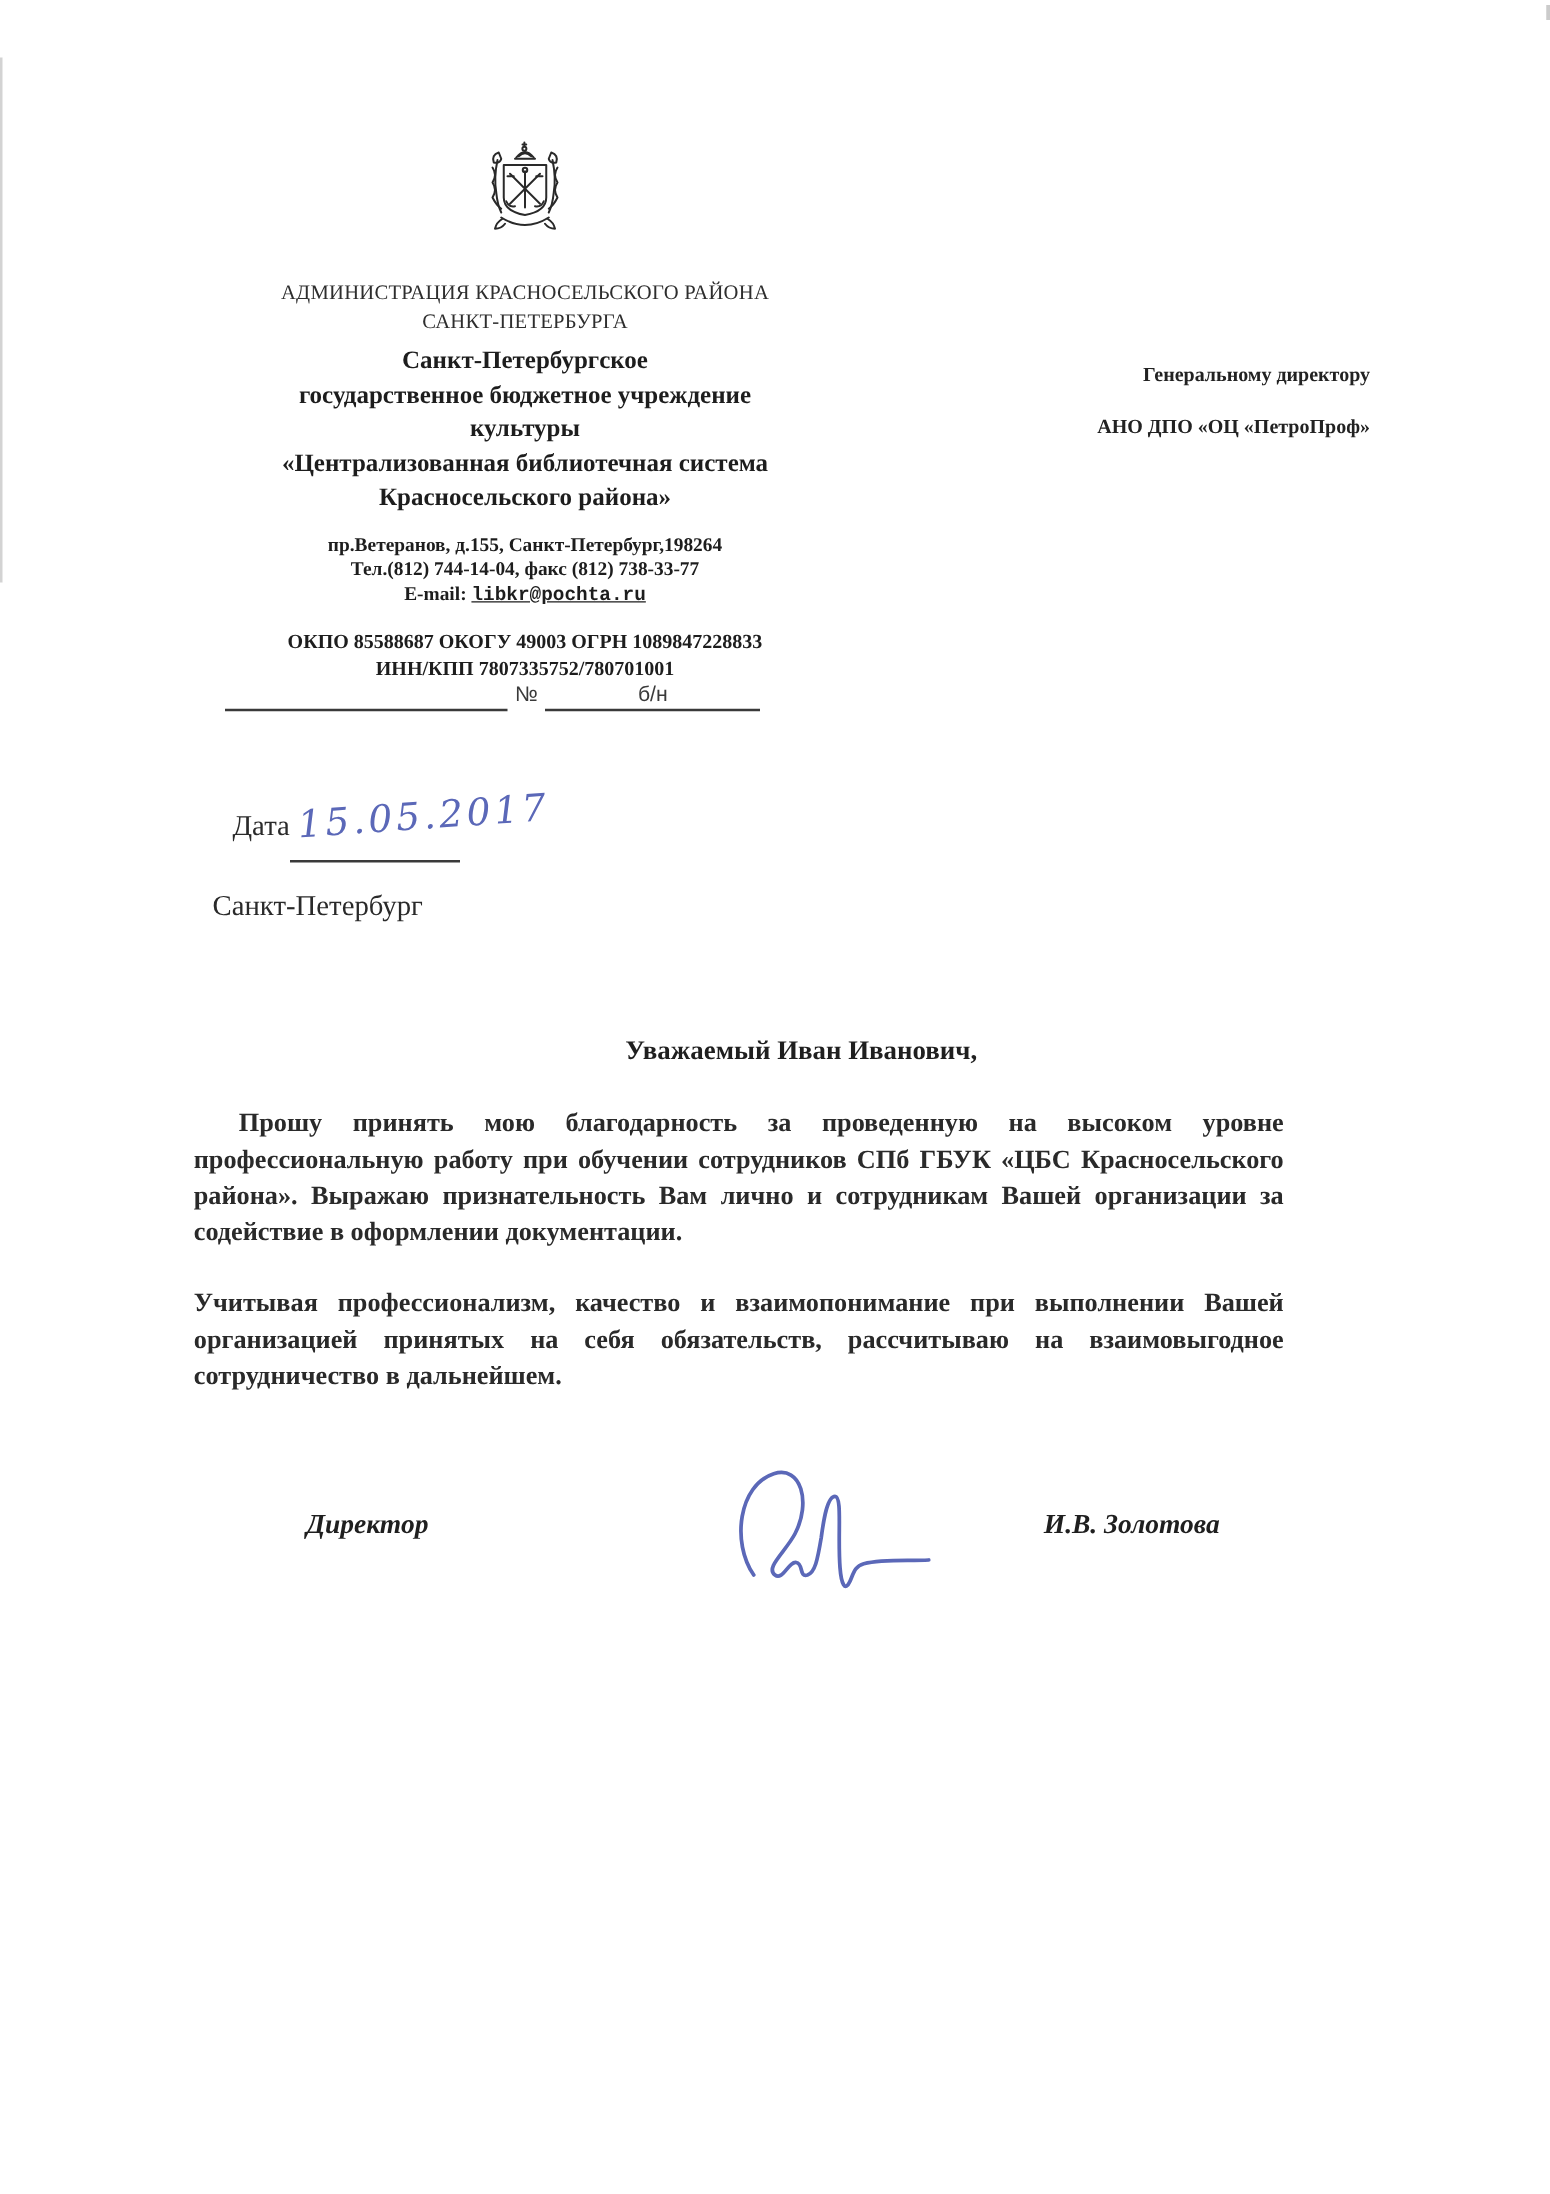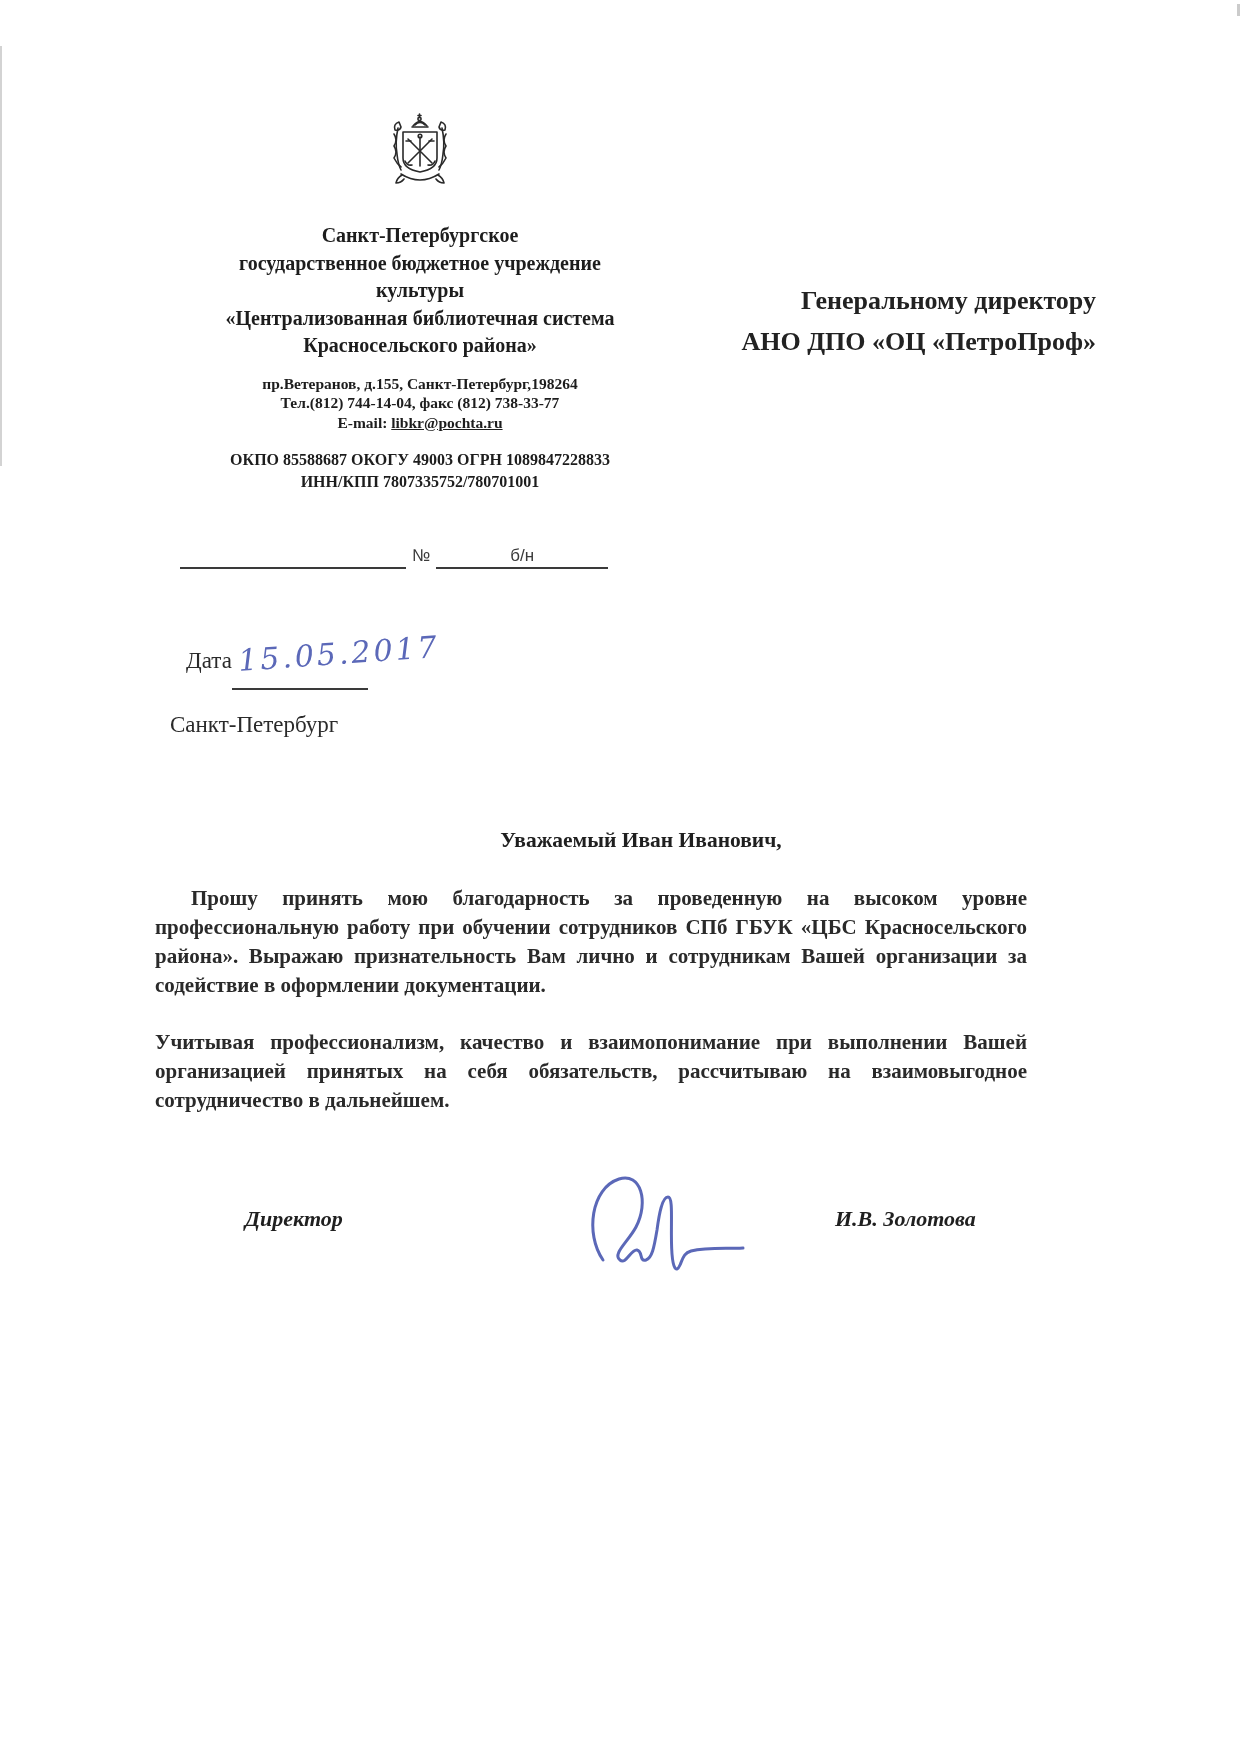--- a/index.html
+++ b/index.html
@@ -15,29 +15,29 @@
   .scan-line{position:absolute;left:0;top:46px;width:2px;height:420px;background:#bcbcbc;opacity:.65;}
   .scan-dot{position:absolute;right:0;top:4px;width:3px;height:12px;background:#b5b5b5;opacity:.7;}
 
   
   .hdr{position:absolute;left:175px;top:112px;width:490px;text-align:center;}
   .emblem{display:block;margin:0 auto 26px auto;}
   .admin{font-size:16.5px;line-height:23px;letter-spacing:.2px;color:#2e2e2e;}
   .orgname{margin-top:7px;font-weight:bold;font-size:20px;line-height:27.5px;color:#1d1d1d;}
   .addr{margin-top:14px;font-weight:bold;font-size:15.5px;line-height:19.5px;color:#1d1d1d;}
   .codes{margin-top:17px;font-weight:bold;font-size:16px;line-height:21.5px;color:#1d1d1d;}
-  .u{text-decoration:underline;}
+  .u{text-decoration:underline;font-family:Liberation Mono, monospace;}
 
   
   .formrow{position:absolute;left:180px;height:24px;font-family:"Liberation Sans", sans-serif;font-size:17px;color:#3a3a3a;white-space:nowrap;}
   .uline{display:inline-block;border-bottom:2px solid #3a3a3a;height:21px;vertical-align:bottom;text-align:center;}
   .flab{display:inline-block;vertical-align:bottom;height:23px;padding:0 6px;}
 
   
-  .recipient{position:absolute;left:700px;top:280px;width:396px;text-align:right;font-weight:bold;font-size:26px;line-height:41px;color:#222;}
+  .recipient{position:absolute;left:700px;top:280px;width:396px;text-align:right;font-weight:bold;font-size:16px;line-height:41px;color:#222;}
 
   
   .datelabel{position:absolute;left:186px;top:648px;font-size:23px;color:#2a2a2a;}
   .date-hand{
     position:absolute;left:238px;top:636px;width:200px;
     font-size:30px;font-style:italic;letter-spacing:3px;
     color:#5b68b8;transform:rotate(-4deg);
     font-family:"DejaVu Serif", serif;white-space:nowrap;
   }
   .date-uline{position:absolute;left:232px;top:688px;width:136px;height:2px;background:#3a3a3a;}
@@ -85,20 +85,24 @@
       <circle cx="45" cy="24" r="1.8"></circle>
 
       <path d="M33,27 L57,51 M57,27 L33,51"></path>
       <path d="M30,49 q2,5 7,4 M60,49 q-2,5 -7,4"></path>
       <path d="M31,29 h5 M54,29 h5"></path>
 
       <path d="M26,62 q19,12 38,0"></path>
       <path d="M27,63 q-5,3 -6,8 q5,0 8,-4 M63,63 q5,3 6,8 q-5,0 -8,-4"></path>
     </svg>
 
+    <div class="admin">
+      <div>АДМИНИСТРАЦИЯ КРАСНОСЕЛЬСКОГО РАЙОНА</div>
+      <div>САНКТ-ПЕТЕРБУРГА</div>
+    </div>
 
     <div class="orgname">
       <div>Санкт-Петербургское</div>
       <div>государственное бюджетное учреждение</div>
       <div>культуры</div>
       <div>«Централизованная библиотечная система</div>
       <div>Красносельского района»</div>
     </div>
 
     <div class="addr">

